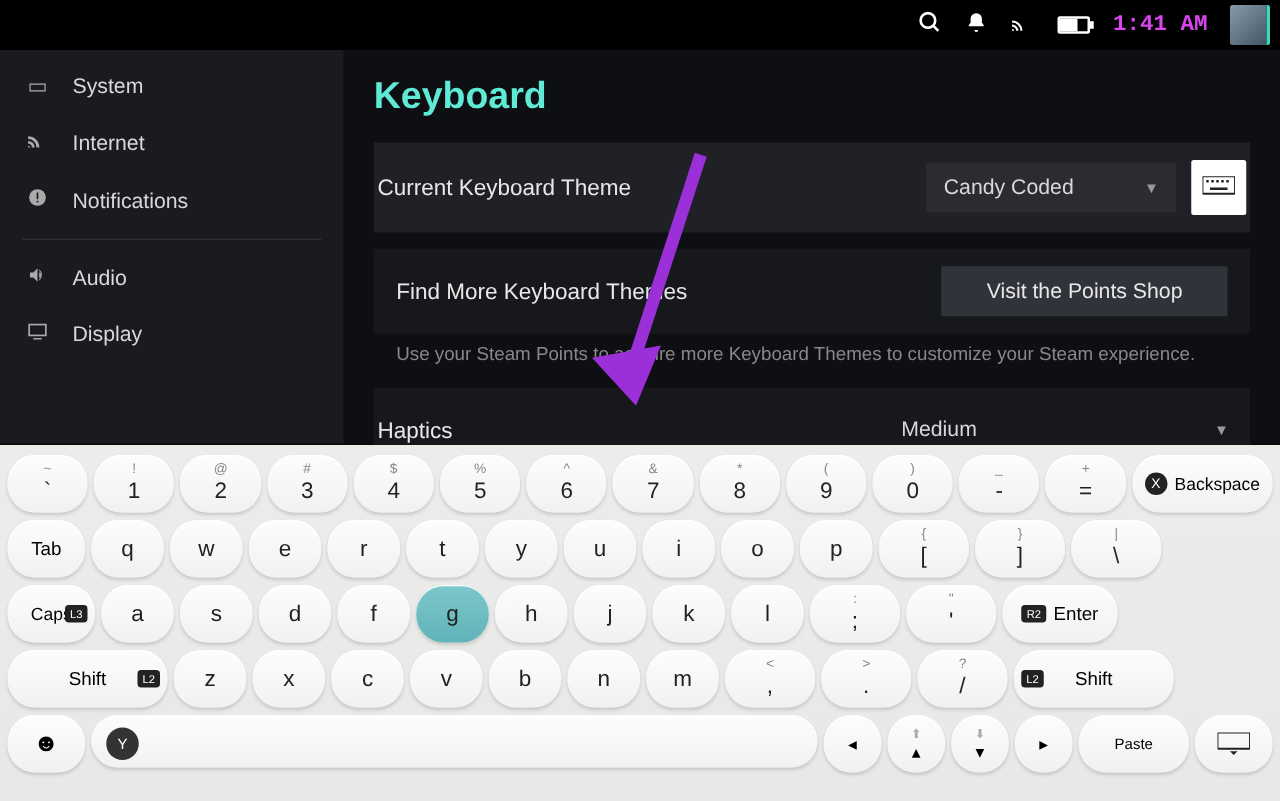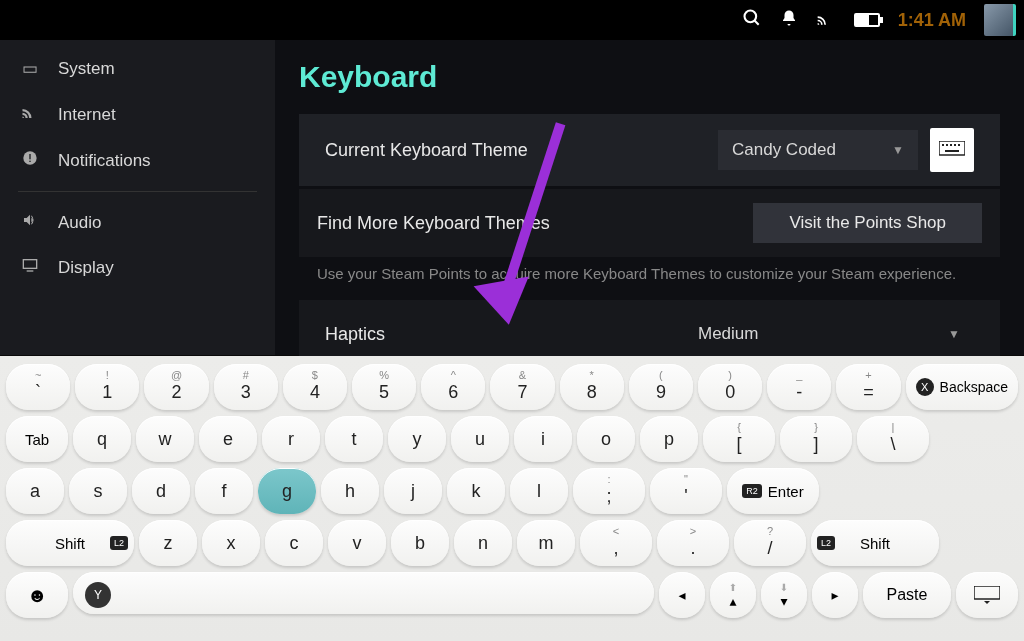--- a/index.html
+++ b/index.html
@@ -1,34 +1,34 @@
 <!DOCTYPE html>
 <html><head>
 <meta charset="utf-8">
 <style>
 * { margin: 0; padding: 0; box-sizing: border-box; font-family: Arial, sans-serif; }
 body { width: 1024px; height: 641px; background: #0a0a0a; overflow: hidden; position: relative; }
 
 .topbar { height: 40px; background: #000; display: flex; justify-content: flex-end; align-items: center; padding: 0 8px; gap: 18px; }
 .topbar-icon { color: #fff; font-size: 18px; }
-.clock { color: #a16207; font-size: 18px; font-weight: bold; }
+.clock { color: #d946ef; font-size: 18px; font-weight: bold; font-family: Liberation Mono, monospace; }
 .avatar { width: 32px; height: 32px; background: linear-gradient(135deg, #8899aa, #445566); border-right: 3px solid #3fd4c0; border-radius: 2px; }
 .battery { width: 26px; height: 14px; border: 2px solid #fff; border-radius: 2px; position: relative; }
 .battery::after { content: ''; position: absolute; right: -5px; top: 2px; width: 3px; height: 6px; background: #fff; }
 .battery-fill { width: 60%; height: 100%; background: #fff; }
 
 .main { display: flex; height: 315px; }
 .sidebar { width: 275px; background: #1a1b1f; padding-top: 6px; }
 .sidebar-item { display: flex; align-items: center; padding: 12px 20px; color: #d8d8d8; font-size: 17px; gap: 18px; cursor: pointer; }
 .sidebar-icon { width: 20px; text-align: center; color: #aaa; }
 .sidebar-divider { height: 1px; background: #333; margin: 8px 18px; }
 
 .content { flex: 1; padding: 20px 24px; background: #0e0f13; }
 .page-title { color: #5eead4; font-size: 30px; font-weight: bold; margin-bottom: 20px; }
-.row { display: flex; align-items: center; background: #1f2126; padding: 14px 26px; margin-bottom: 3px; }
+.row { display: flex; align-items: center; background: #1f2126; padding: 14px 3px; margin-bottom: 13px; }
 .row-label { color: #e8e8e8; font-size: 18px; flex: 1; }
 .dropdown { width: 200px; background: #2a2c32; color: #d8d8d8; padding: 10px 14px; display: flex; justify-content: space-between; align-items: center; font-size: 17px; }
 .row2 { background: #17181c; padding: 14px 18px; display: flex; align-items: center; }
 .shop-btn { background: #31333a; color: #e8e8e8; padding: 10px 36px; font-size: 17px; }
 .desc { color: #888; font-size: 15px; padding: 8px 18px 18px; }
 .kbd-btn { width: 44px; height: 44px; background: #fff; margin-left: 12px; display: flex; align-items: center; justify-content: center; border-radius: 2px; }
 .drop-arrow { color: #999; font-size: 12px; }
 .row-dark .dropdown { background: #17181c; }
 
 .keyboard { position: absolute; bottom: 0; left: 0; width: 100%; height: 285px; background: linear-gradient(#ececea, #e8e8e6); padding: 8px 6px; }
@@ -45,21 +45,21 @@
 .key-badge .badge { position: absolute; right: 6px; top: 50%; transform: translateY(-50%); background: #222; color: #fff; font-size: 9px; padding: 2px 4px; border-radius: 3px; }
 .key-shift { width: 128px; font-size: 15px; }
 .key-space { flex: 1; height: 42px; }
 .key-emoji { width: 62px; font-size: 20px; }
 .key-arrow { width: 46px; font-size: 14px; flex-direction: column; gap: 0; }
 .key-arrow .up2 { font-size: 10px; color: #aaa; }
 .key-bs { width: 126px; flex-direction: row; gap: 6px; font-size: 14px; }
 .key-bs .circ { width: 18px; height: 18px; background: #222; color: #fff; border-radius: 50%; font-size: 11px; display: flex; align-items: center; justify-content: center; }
 .key-enter { width: 92px; font-size: 15px; flex-direction: row; gap: 6px; }
 .key-enter .badge2 { background: #222; color: #fff; font-size: 9px; padding: 2px 4px; border-radius: 3px; text-align: right; }
-.key-paste { width: 88px; font-size: 16px; }
+.key-paste { width: 88px; font-size: 12px; }
 .key-close { width: 62px; font-size: 18px; }
 .key-y { width: 26px; height: 26px; background: #333; color: #fff; border-radius: 50%; font-size: 12px; display: flex; align-items: center; justify-content: center; position: absolute; left: 12px; top: 50%; transform: translateY(-50%); }
 .spacewrap { position: relative; flex: 1; }
 
 .arrow-overlay { position: absolute; left: 500px; top: 115px; pointer-events: none; }
 .arrow-line { width: 10px; height: 180px; background: #9b2fd8; transform: rotate(18deg); transform-origin: bottom; }
 .arrow-head { width: 0; height: 0; border-left: 28px solid transparent; border-right: 28px solid transparent; border-top: 44px solid #9b2fd8; position: absolute; bottom: -30px; left: -23px; transform: rotate(-10deg); }
 </style>
 </head>
 <body>
@@ -245,20 +245,21 @@
       <div class="key key-num">
         <span class="up">}</span>
         <span class="dn">]</span>
       </div>
       <div class="key key-num">
         <span class="up">|</span>
         <span class="dn">\</span>
       </div>
     </div>
   <div class="krow" id="krow3">
+      <div class="key key-caps key-badge">Caps<span class="badge">L3</span></div>
       <div class="key key-letter">a</div>
       <div class="key key-letter">s</div>
       <div class="key key-letter">d</div>
       <div class="key key-letter">f</div>
       <div class="key key-letter hilite">g</div>
       <div class="key key-letter">h</div>
       <div class="key key-letter">j</div>
       <div class="key key-letter">k</div>
       <div class="key key-letter">l</div>
       <div class="key key-num">

